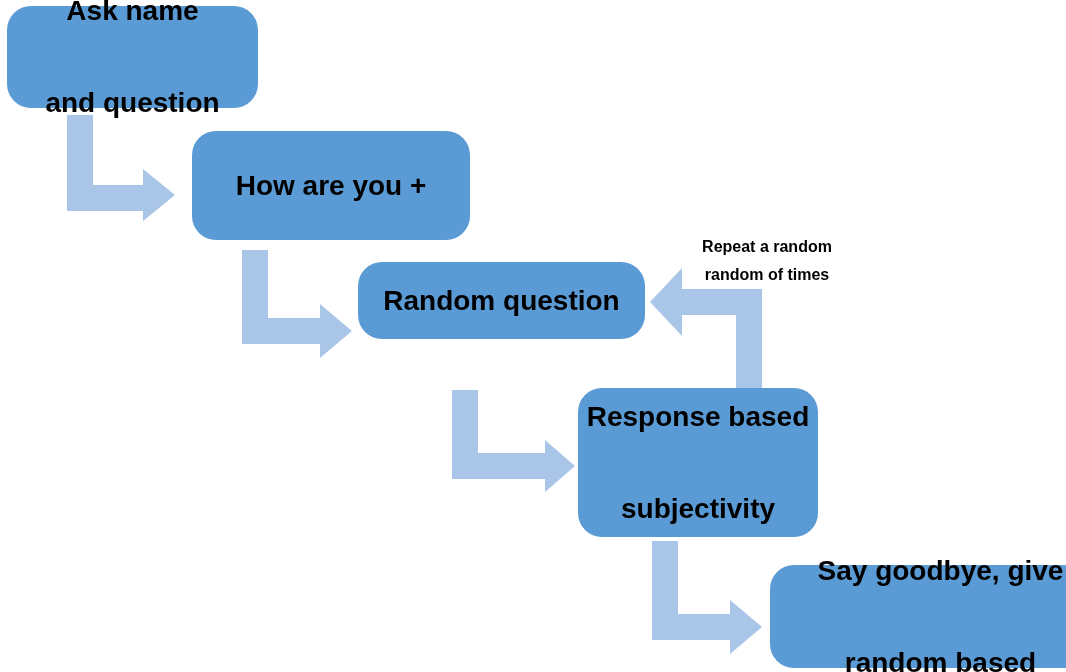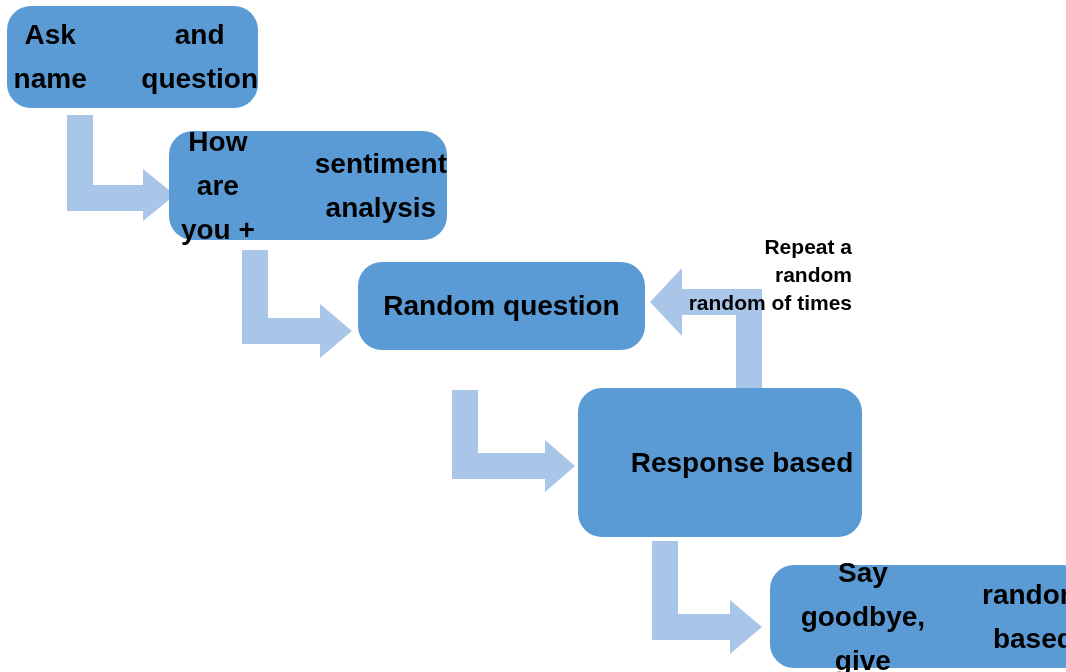--- a/index.html
+++ b/index.html
@@ -23,45 +23,45 @@
     height: 672px;
   }
   #arrow-layer polygon {
     fill: var(--arrow-fill, #A9C6E8);
   }
   .flow-box {
     position: absolute;
     background: var(--box-fill, #5B9BD5);
     border-radius: 24px;
     display: flex;
-    flex-direction: row;
+    flex-direction: column;
     align-items: center;
     justify-content: center;
     text-align: center;
     color: var(--text, #000000);
     font-weight: 700;
     font-size: 28px;
     line-height: 44px;
     gap: 48px;
   }
   #box-ask      { left: 7px;   top: 6px;   width: 251px; height: 102px; }
-  #box-how      { left: 169px; top: 131px; width: 278px; height: 109px; }
-  #box-random   { left: 358px; top: 262px; width: 287px; height: 88px; }
-  #box-response { left: 578px; top: 388px; width: 240px; height: 149px; padding-left: 44px; }
+  #box-how      { left: 192px; top: 131px; width: 278px; height: 109px; }
+  #box-random   { left: 358px; top: 262px; width: 287px; height: 77px; }
+  #box-response { left: 578px; top: 388px; width: 240px; height: 149px; }
   #box-goodbye  { left: 770px; top: 565px; width: 293px; height: 103px; padding-left: 24px; }
   .annotation {
     position: absolute;
     left: 682px;
     top: 233px;
     width: 170px;
     color: var(--text, #000000);
     font-weight: 700;
-    font-size: 21px;
+    font-size: 16px;
     line-height: 28px;
-    text-align: right;
+    text-align: center;
   }
   .line { display: block; }
 </style>
 </head>
 <body>
 
 <div id="canvas">
 
   <svg id="arrow-layer" viewBox="0 0 1066 672" xmlns="http://www.w3.org/2000/svg">
     <polygon points="67,115 93,115 93,185 143,185 143,169 175,195 143,221 143,211 67,211"></polygon>
@@ -71,29 +71,29 @@
     <polygon points="650,302 682,268 682,289 762,289 762,389 736,389 736,315 682,315 682,336"></polygon>
   </svg>
 
   <div class="flow-box" id="box-ask">
     <span class="line">Ask name</span>
     <span class="line">and question</span>
   </div>
 
   <div class="flow-box" id="box-how">
     <span class="line">How are you +</span>
-    <span class="line">sentiment analysis</span>
   </div>
 
   <div class="flow-box" id="box-random">
     <span class="line">Random question</span>
   </div>
 
   <div class="flow-box" id="box-response">
     <span class="line">Response based</span>
+    <span class="line">subjectivity</span>
   </div>
 
   <div class="flow-box" id="box-goodbye">
     <span class="line">Say goodbye, give</span>
     <span class="line">random based</span>
   </div>
 
   <div class="annotation">
     <span class="line">Repeat a random</span>
     <span class="line">random of times</span>

